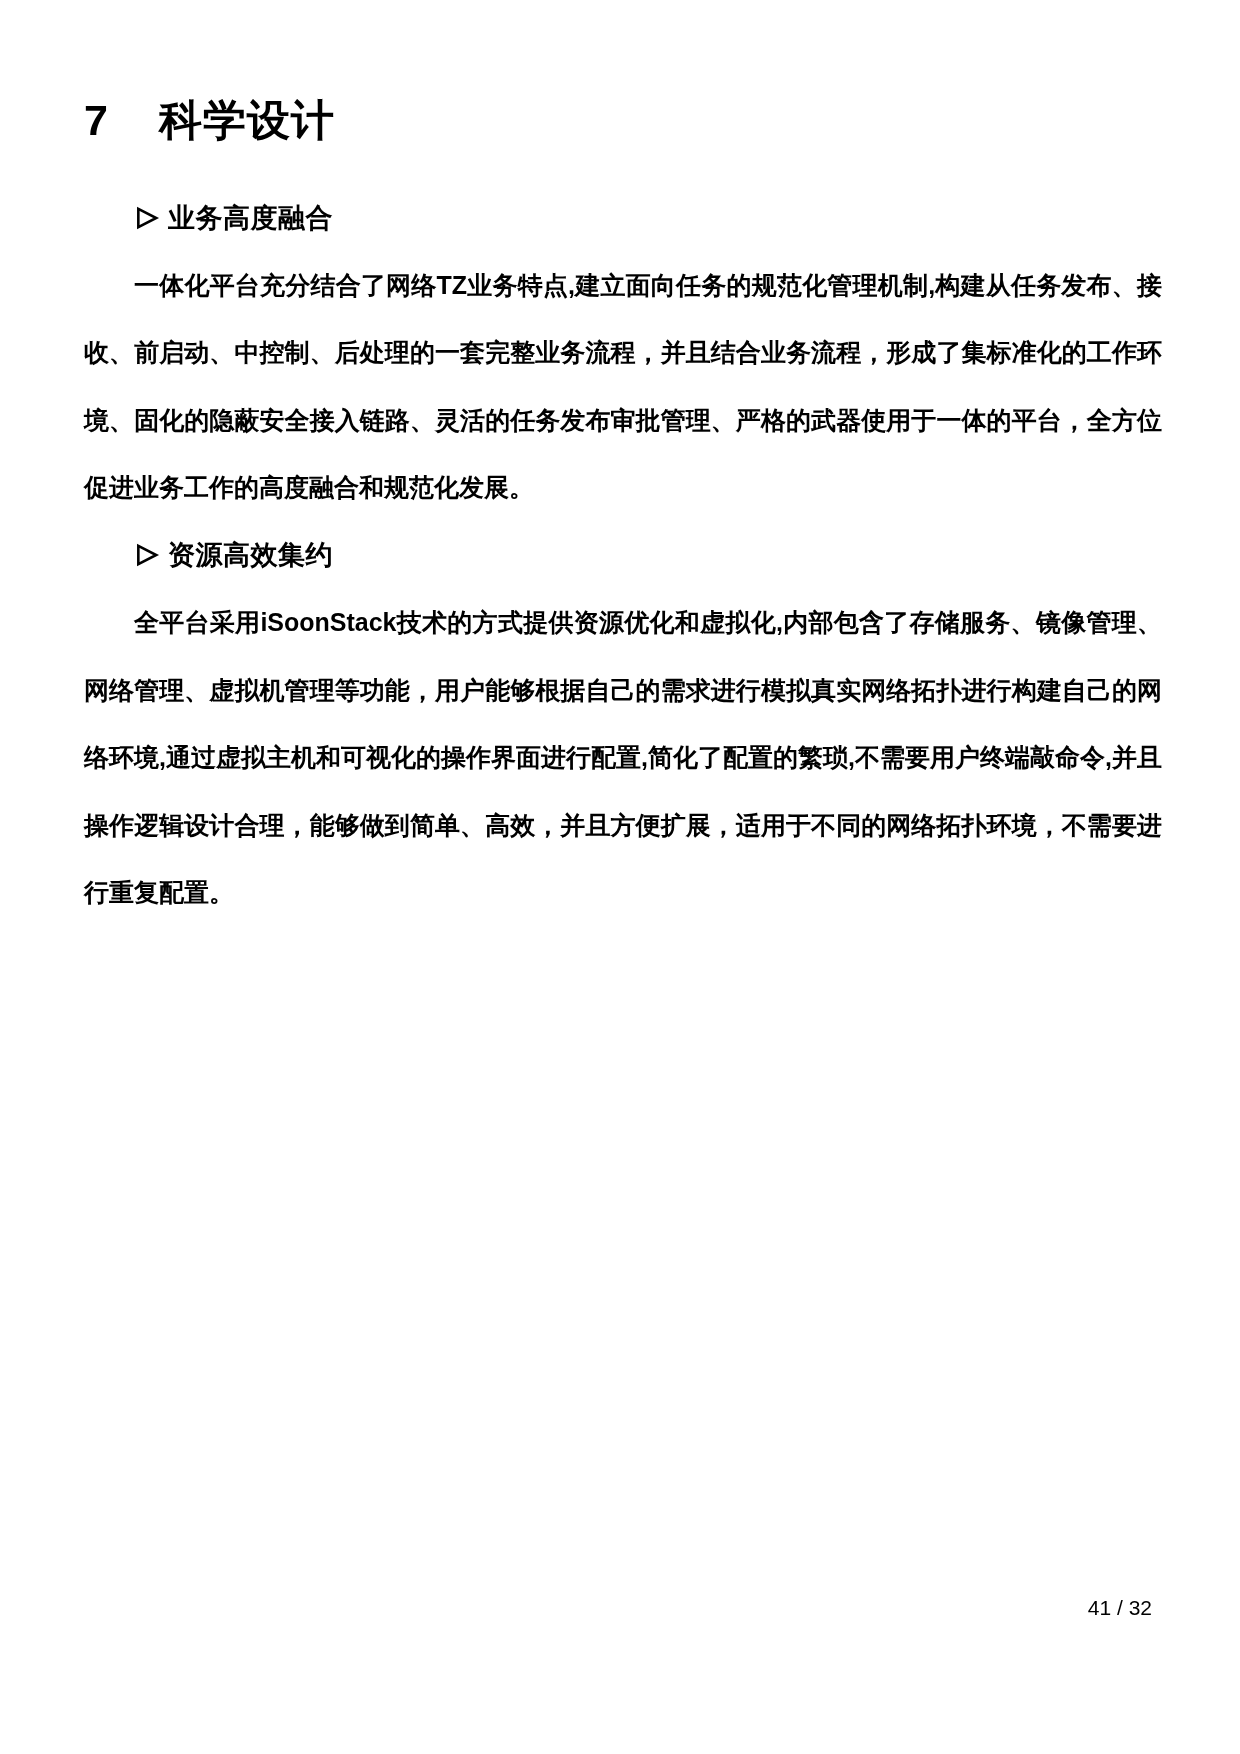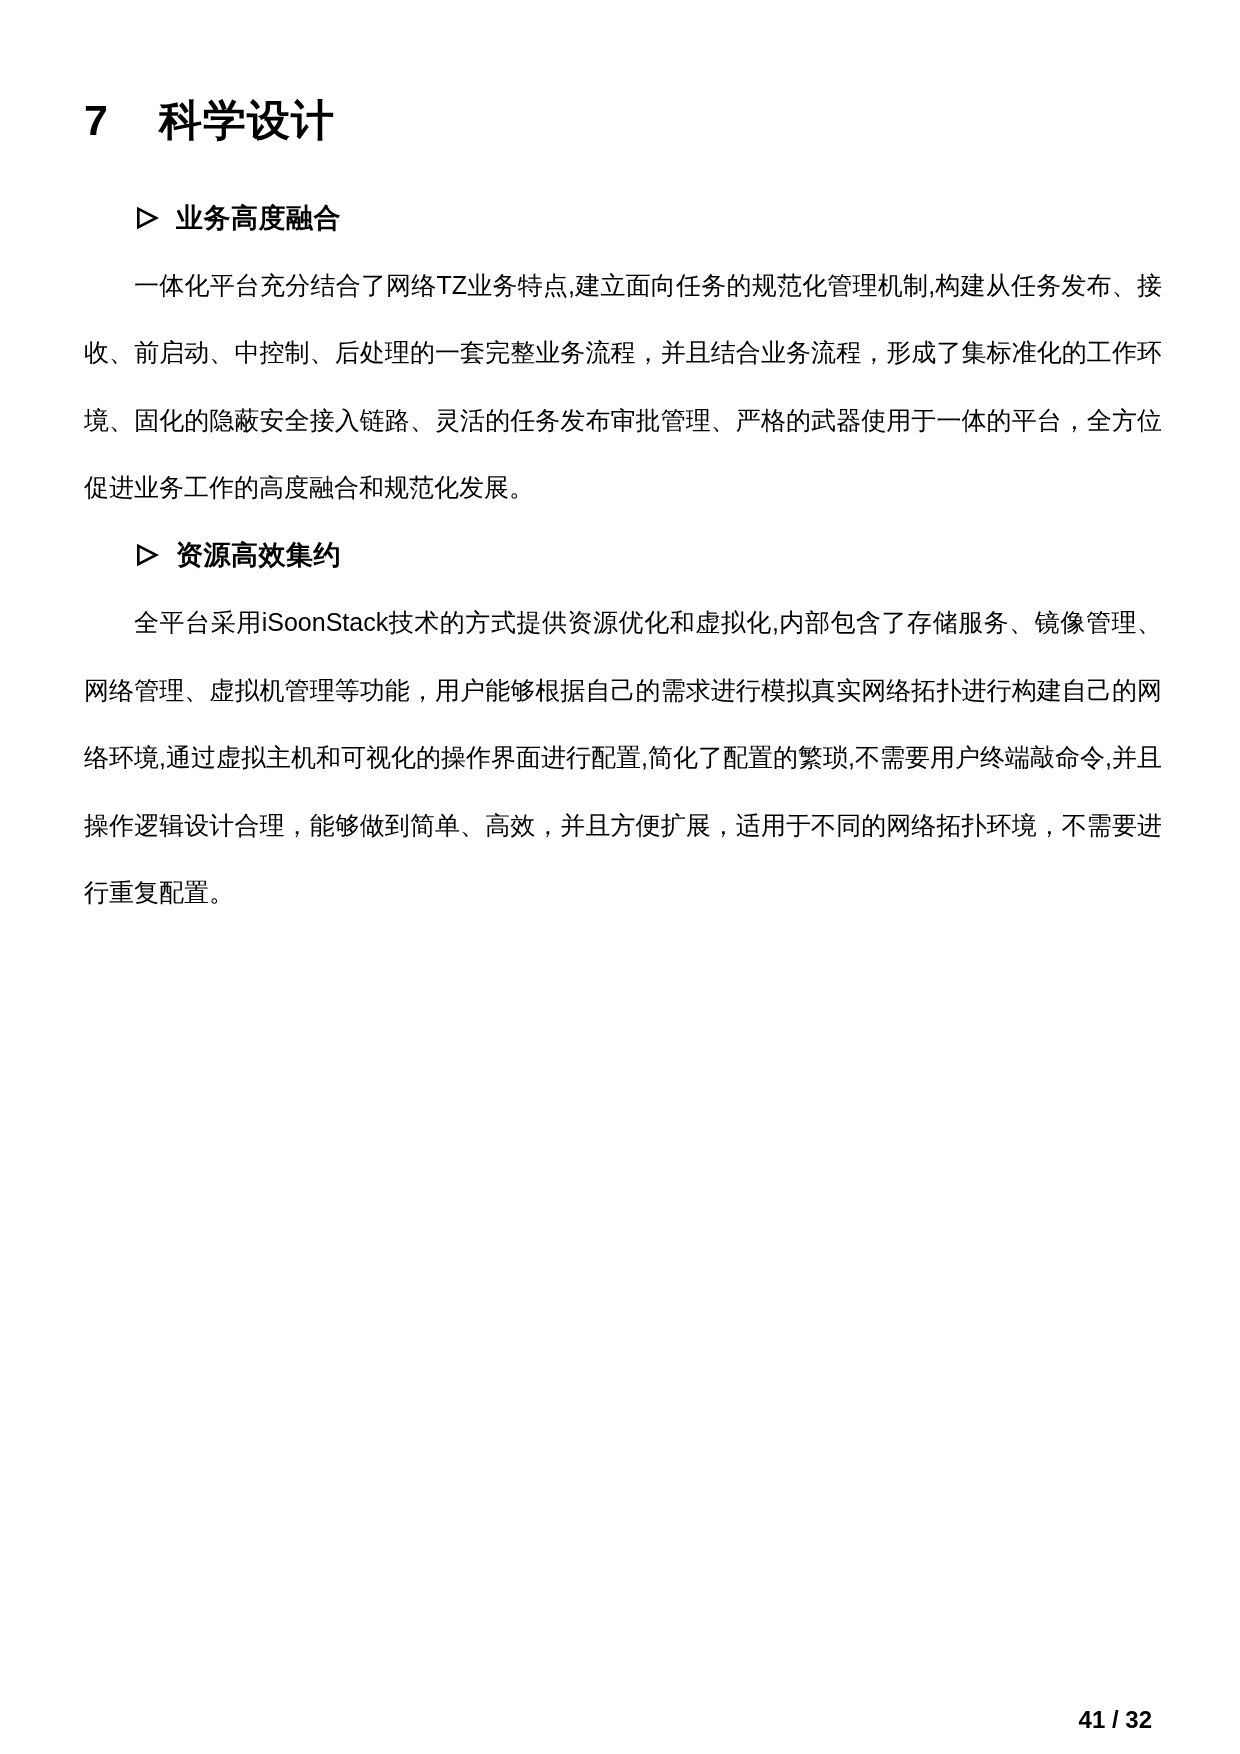--- a/index.html
+++ b/index.html
@@ -25,48 +25,47 @@
     gap: 50px;
     margin: 0 0 37px 0;
     font-size: 43px;
     font-weight: 700;
     line-height: 1.26;
     letter-spacing: 1px;
   }
   .bullet-row {
     display: flex;
     align-items: center;
-    gap: 16px;
+    gap: 8px;
     padding-left: 50px;
     height: 67.5px;
     font-size: 27px;
     font-weight: 700;
     letter-spacing: 0.5px;
   }
   .arrow-icon {
     display: inline-flex;
     width: 26px;
     height: 26px;
     flex: 0 0 auto;
   }
   .section-body {
     margin: 0;
     font-size: 25px;
     line-height: 67.5px;
     text-align: justify;
     text-indent: 2em;
-    font-weight: 400;
+    font-weight: 700;
   }
   .page-number {
     position: absolute;
-    top: 1706px;
+    top: 1596px;
     right: 88px;
-    font-size: 24px;
+    font-size: 21px;
     color: #000000;
-    font-weight: bold;
   }
 </style>
 </head>
 <body>
 
 <div class="page">
 
   <h1 class="heading">
     <span>7</span>
     <span>科学设计</span>

